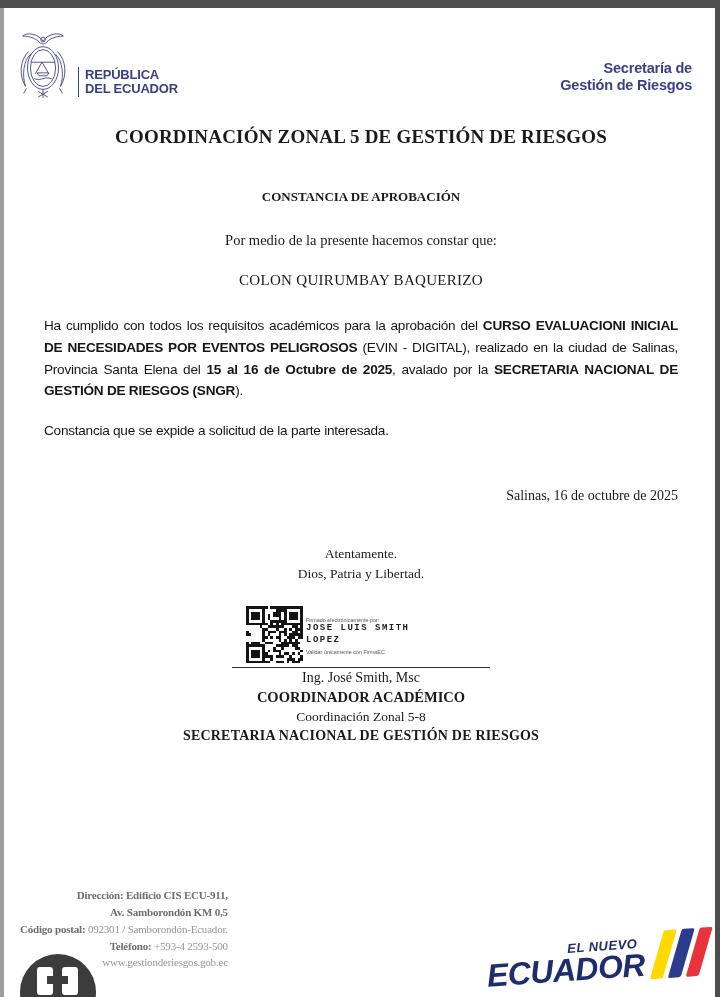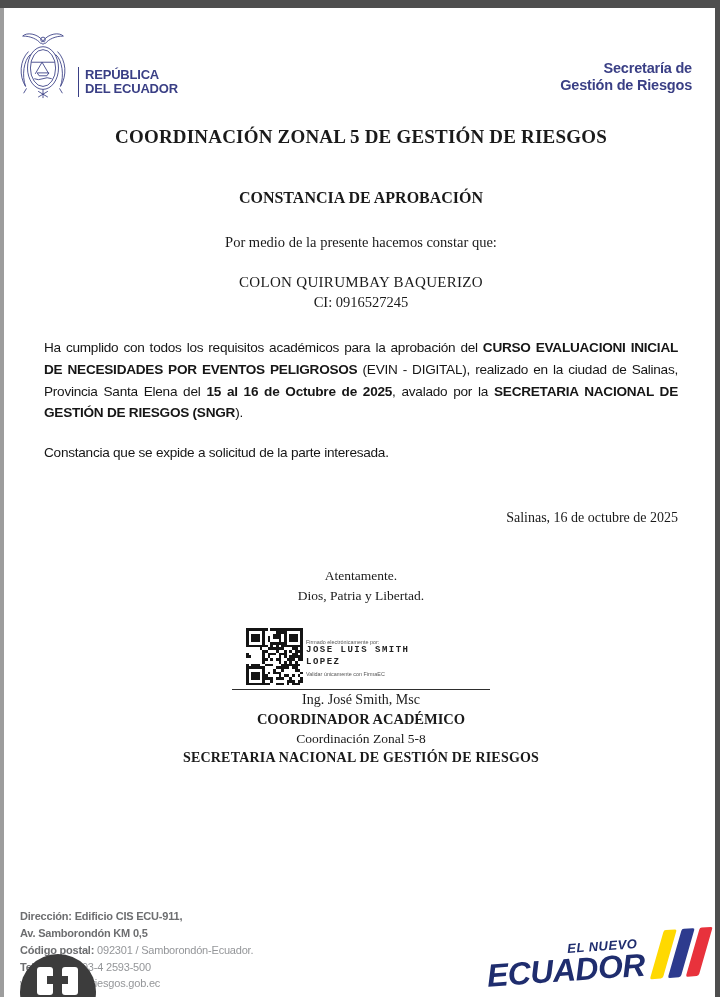--- a/index.html
+++ b/index.html
@@ -19,21 +19,21 @@
   .brand-left{display:flex;align-items:center;}
   .brand-left .divider{width:1px;height:30px;background:#3a3f85;margin:22px 6px 0 4px;}
   .brand-left .rep-text{margin-top:22px;font-family:"Liberation Sans",sans-serif;font-weight:700;
     color:#3a3f85;font-size:13px;line-height:1.05;letter-spacing:-0.2px;}
   .brand-right{margin-top:30px;text-align:right;font-family:"Liberation Sans",sans-serif;font-weight:700;
     color:#3a3f85;font-size:14.5px;line-height:1.15;letter-spacing:-0.2px;}
 
   
   .content{position:absolute;top:110px;left:44px;width:634px;}
   .doc-title{text-align:center;font-weight:700;font-size:19px;letter-spacing:0.2px;margin:16px 0 0 0;}
-  .doc-subtitle{text-align:center;font-weight:700;font-size:16px;margin:41px 0 0 0;}
+  .doc-subtitle{text-align:center;font-weight:700;font-size:13px;margin:41px 0 0 0;}
   .doc-intro{text-align:center;font-size:14.5px;margin:27px 0 0 0;}
   .person-name{text-align:center;font-size:15px;margin:23px 0 0 0;letter-spacing:0.3px;}
   .person-ci{text-align:center;font-size:14.5px;margin:3px 0 0 0;}
   .para{font-family:"Liberation Sans",sans-serif;font-size:13.6px;letter-spacing:-0.25px;
     line-height:1.6;text-align:justify;margin:26px 0 0 0;color:#161616;}
   .para b{font-weight:700;}
   .para.p2{margin-top:18px;}
   .para.p3{margin-top:18px;text-align:left;}
   .date-line{text-align:right;font-size:14px;margin:46px 0 0 0;}
   .closing{text-align:center;font-size:13.5px;margin:40px 0 2px 0;line-height:1.5;}
@@ -49,22 +49,22 @@
     line-height:1.25;color:#222;white-space:nowrap;}
   .stamp-tiny.bottom{margin-top:3px;}
 
   .sig-line{width:258px;margin:4px auto 0 auto;border-top:1px solid #2e2e2e;height:0;}
   .sig-name{text-align:center;font-size:14px;margin:2px 0 0 0;}
   .sig-role{text-align:center;font-weight:700;font-size:14.5px;margin:3px 0 0 0;}
   .sig-unit{text-align:center;font-size:13.5px;margin:3px 0 0 0;}
   .sig-org{text-align:center;font-weight:700;font-size:14px;margin:3px 0 0 0;letter-spacing:0.2px;}
 
   
-  .footer-left{position:absolute;left:20px;bottom:5px;font-family:Liberation Sans, sans-serif;
-    font-size:11px;line-height:1.52;letter-spacing:-0.2px;}
+  .footer-left{position:absolute;left:20px;bottom:26px;font-family:Liberation Serif, serif;
+    font-size:11px;line-height:1.52;letter-spacing:-0.2px;text-align:right;}
   .footer-left .lab{font-weight:700;color:#6d6e70;}
   .footer-left .val{color:#949699;}
   .footer-left .bold-all .lab,.footer-left .bold-all .val{font-weight:700;color:#6d6e70;}
 
   .nuevo-logo{position:absolute;right:14px;bottom:14px;transform:rotate(-4deg);display:flex;align-items:flex-end;z-index:4;}
   .nuevo-text{text-align:right;color:#1f2d6e;font-family:"Liberation Sans",sans-serif;font-style:italic;font-weight:700;}
   .nuevo-top{font-size:13px;letter-spacing:0.5px;margin-right:6px;}
   .nuevo-main{font-size:32px;letter-spacing:-0.5px;line-height:0.9;}
   .stripes{display:flex;margin-left:8px;margin-bottom:0;}
   .stripe{width:13px;height:48px;margin-left:5px;transform:skewX(-20deg);border-radius:2px;}
@@ -120,21 +120,20 @@
     <div>Secretaría de</div>
     <div>Gestión de Riesgos</div>
   </div>
 </div>
 
 <div class="content">
   <div class="doc-title">COORDINACIÓN ZONAL 5 DE GESTIÓN DE RIESGOS</div>
   <div class="doc-subtitle">CONSTANCIA DE APROBACIÓN</div>
   <div class="doc-intro">Por medio de la presente hacemos constar que:</div>
   <div class="person-name">COLON QUIRUMBAY BAQUERIZO</div>
-  <div class="person-ci">CI: 0916527245</div>
 
   <p class="para p1"><span>Ha cumplido con todos los requisitos académicos para la aprobación del </span><b>CURSO EVALUACIONI INICIAL DE NECESIDADES POR EVENTOS PELIGROSOS</b><span> (EVIN - DIGITAL), realizado en la ciudad de Salinas, Provincia Santa Elena del </span><b>15 al 16 de Octubre de 2025</b><span>, avalado por la </span><b>SECRETARIA NACIONAL DE GESTIÓN DE RIESGOS (SNGR</b><span>).</span></p>
   <p class="para p3">Constancia que se expide a solicitud de la parte interesada.</p>
 
   <div class="date-line">Salinas, 16 de octubre de 2025</div>
 
   <div class="closing">
     <div>Atentamente.</div>
     <div>Dios, Patria y Libertad.</div>
   </div>

